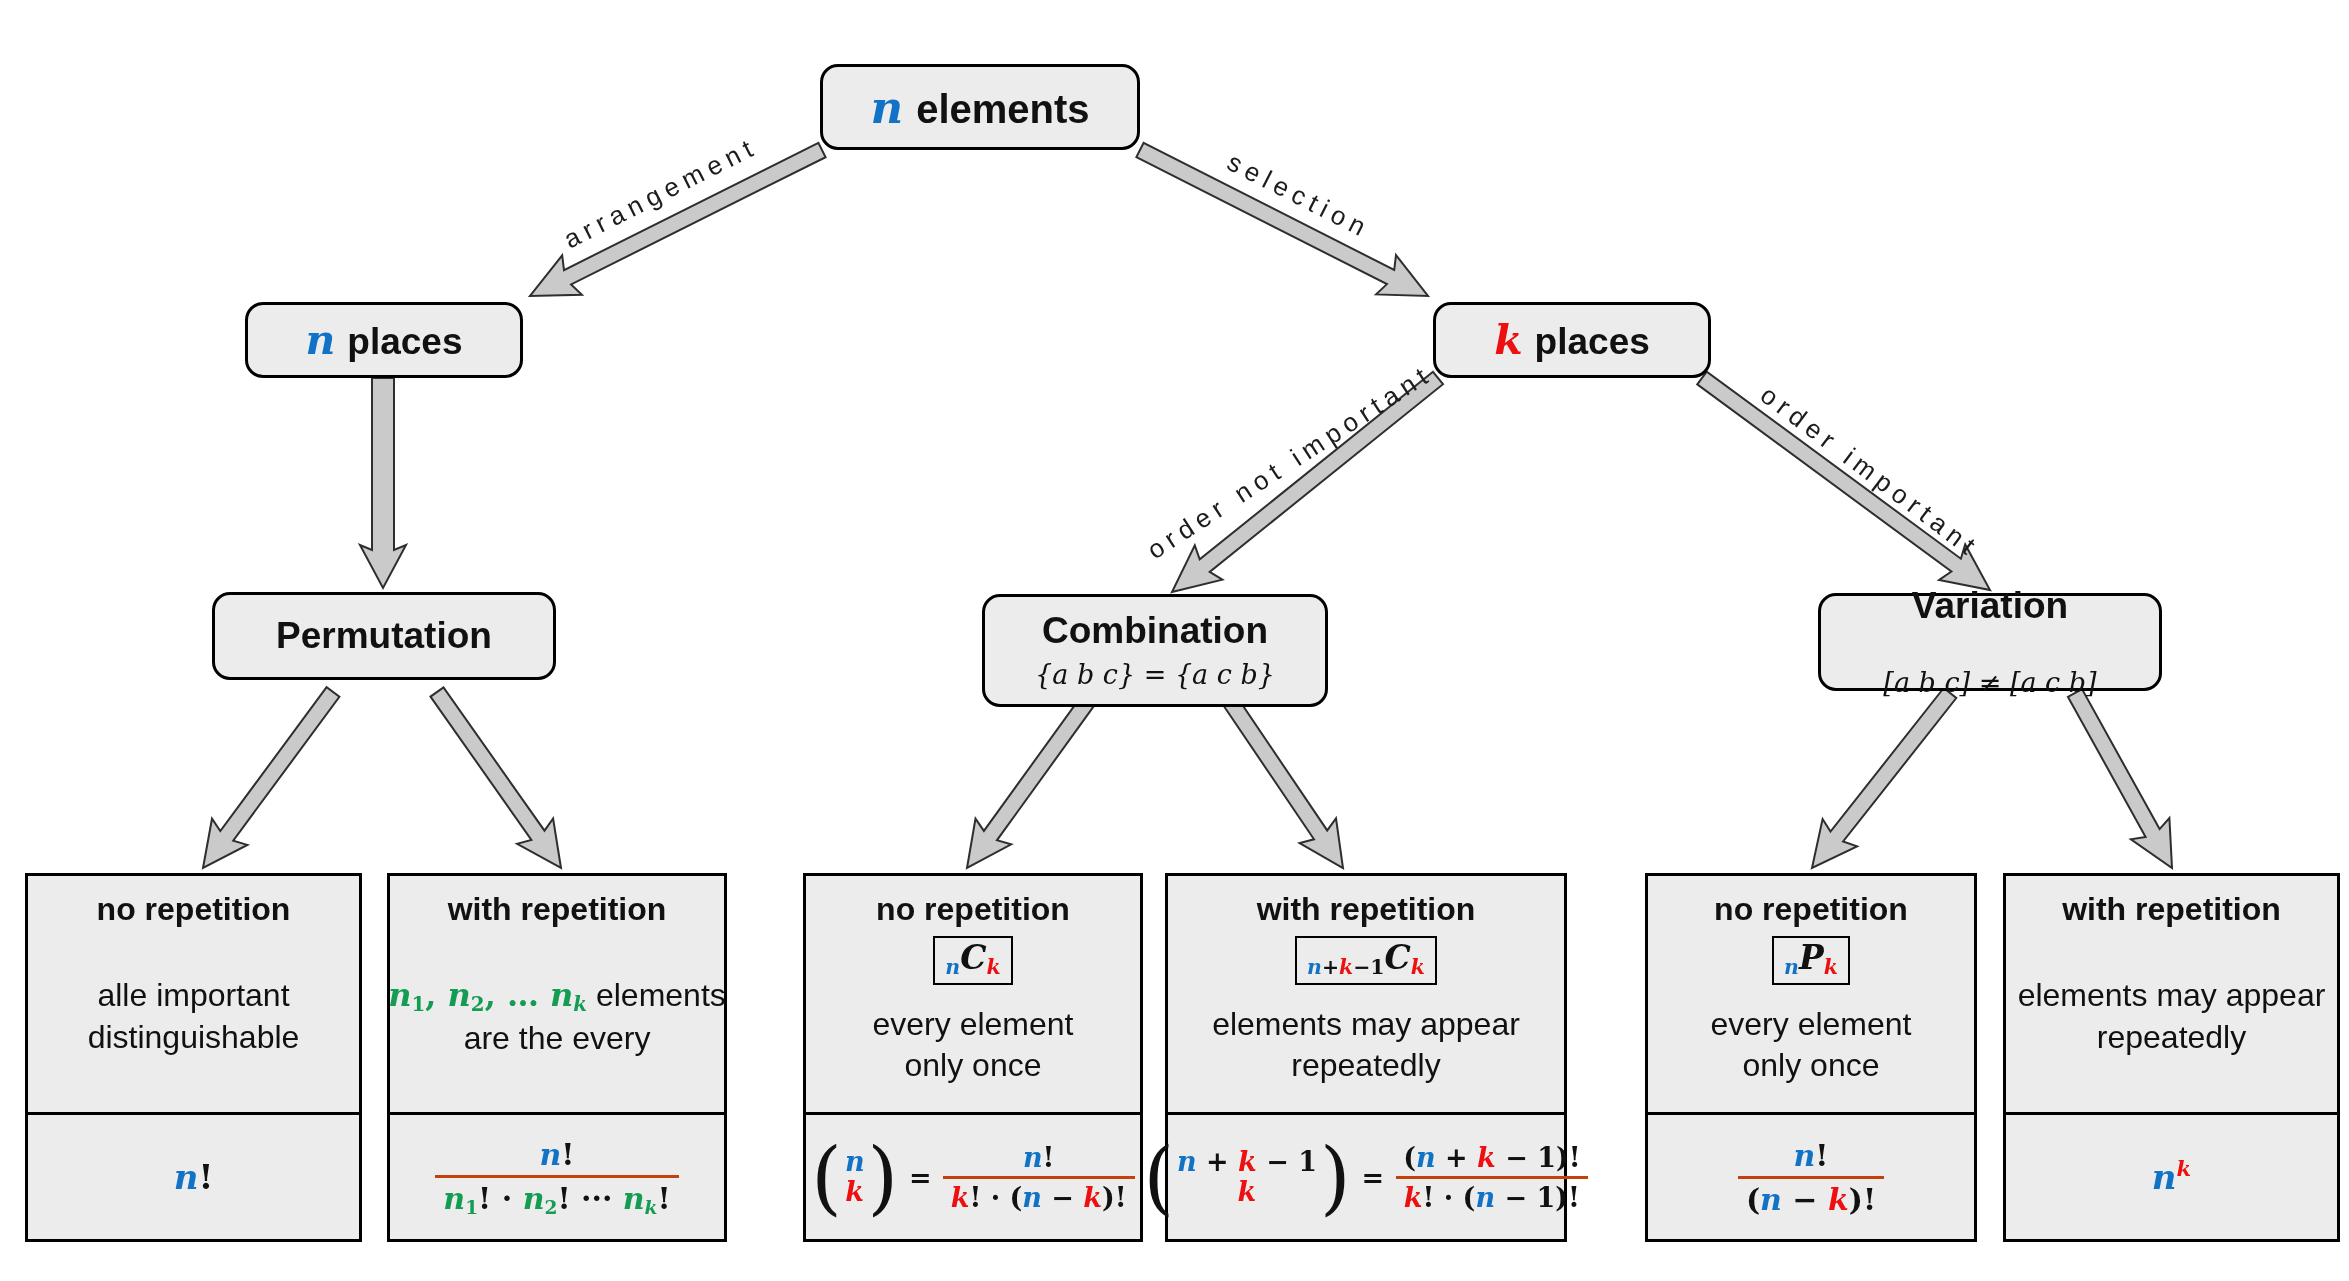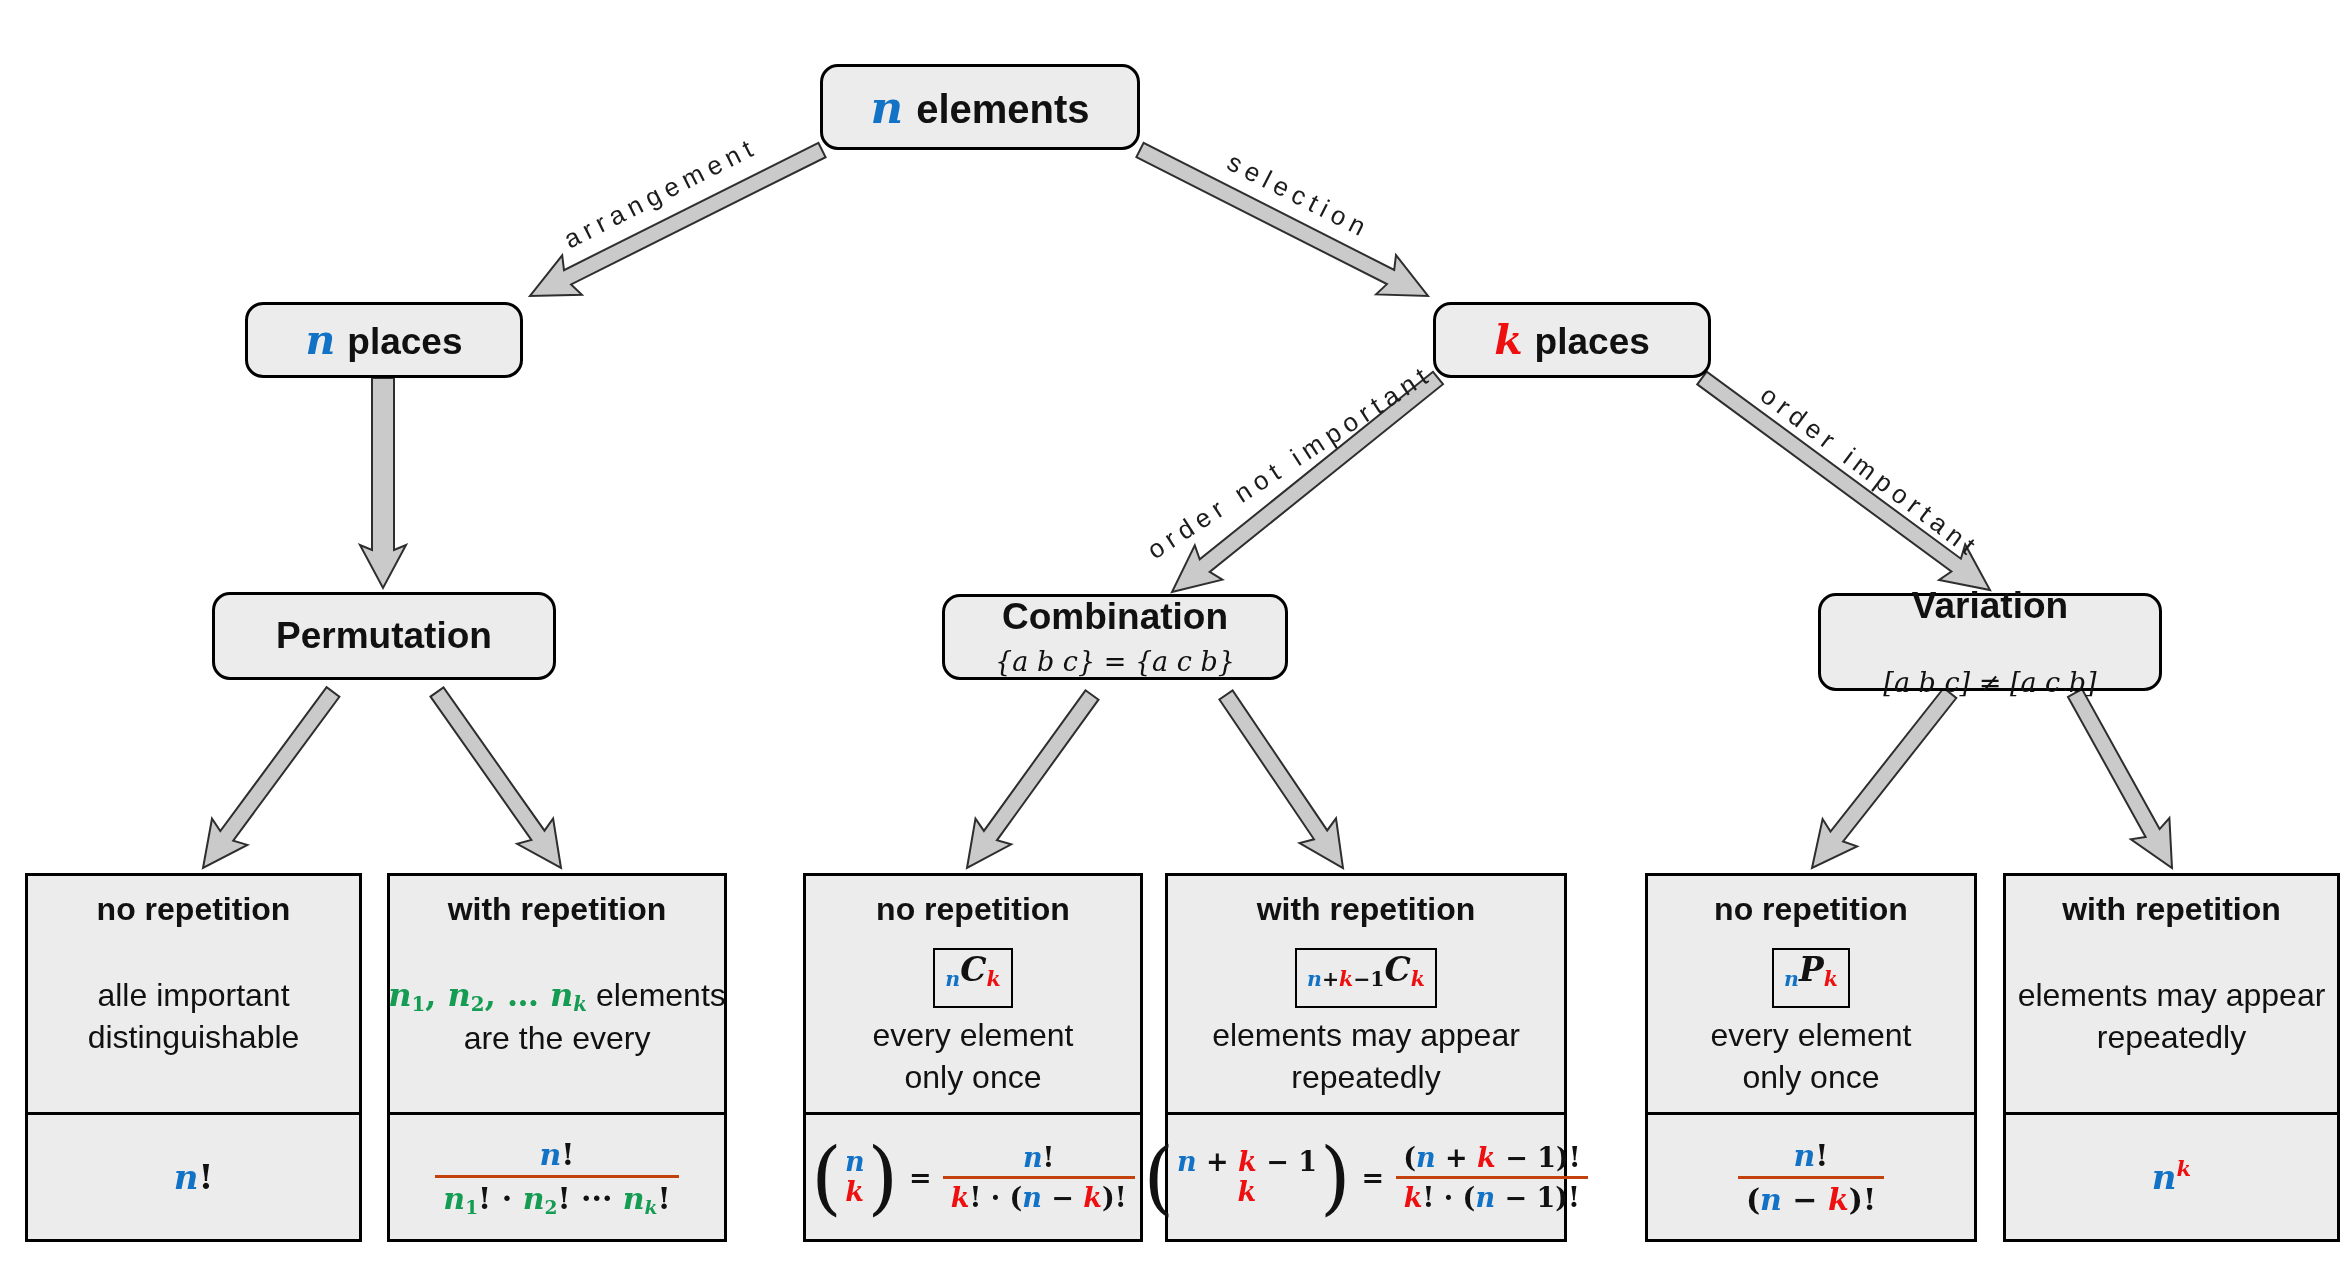--- a/index.html
+++ b/index.html
@@ -41,21 +41,21 @@
   .leaf-formula.small{font-size:27px;}
 
   
   .tok{white-space:pre;font-family:"DejaVu Serif",serif;font-weight:bold;}
   .tok.sans{font-family:"Liberation Sans",sans-serif;font-weight:normal;}
   .tok.it{font-style:italic;}
   .tok.sup{font-size:0.62em;vertical-align:0.62em;}
   .tok.sub{font-size:0.62em;vertical-align:-0.25em;}
   .mrow{white-space:pre;}
 
-  .symbox{border:2px solid #000;margin-top:20px;padding:1px 10px 14px;
+  .symbox{border:2px solid #000;margin-top:8px;padding:1px 10px 3px;
           font-family:"DejaVu Serif",serif;font-weight:bold;font-size:33px;line-height:1.15;}
   .symC{font-style:italic;}
   .symbox .pre,.symbox .post{font-size:0.62em;vertical-align:-0.25em;}
 
   .frac{display:inline-flex;flex-direction:column;align-items:center;vertical-align:middle;}
   .frac .num{padding:0 8px 3px;}
   .frac .den{border-top:3px solid #c2410c;padding:3px 8px 0;}
   .binom{display:inline-flex;align-items:center;}
   .paren{font-family:"DejaVu Serif",serif;font-size:2.9em;font-weight:normal;line-height:0.85;
          transform:scaleY(1.03);}
@@ -104,21 +104,21 @@
     <div class="node-line">
       <span class="mvar c-r">k</span>
       <span class="nlab">places</span>
     </div>
   </div>
 
   <div class="node" style="left:212px;top:592px;width:344px;height:88px;">
     <div class="ntitle">Permutation</div>
   </div>
 
-  <div class="node" style="left:942px;top:594px;width:346px;height:86px;">
+  <div class="node" style="left:982px;top:594px;width:346px;height:113px;">
     <div class="ntitle">Combination</div>
     <div class="nnote">{a b c} = {a c b}</div>
   </div>
 
   <div class="node" style="left:1818px;top:593px;width:344px;height:98px;gap:32px;">
     <div class="ntitle">Variation</div>
     <div class="nnote">[a b c] ≠ [a c b]</div>
   </div>
 
   <div class="leaf" style="left:25px;width:337px;">

